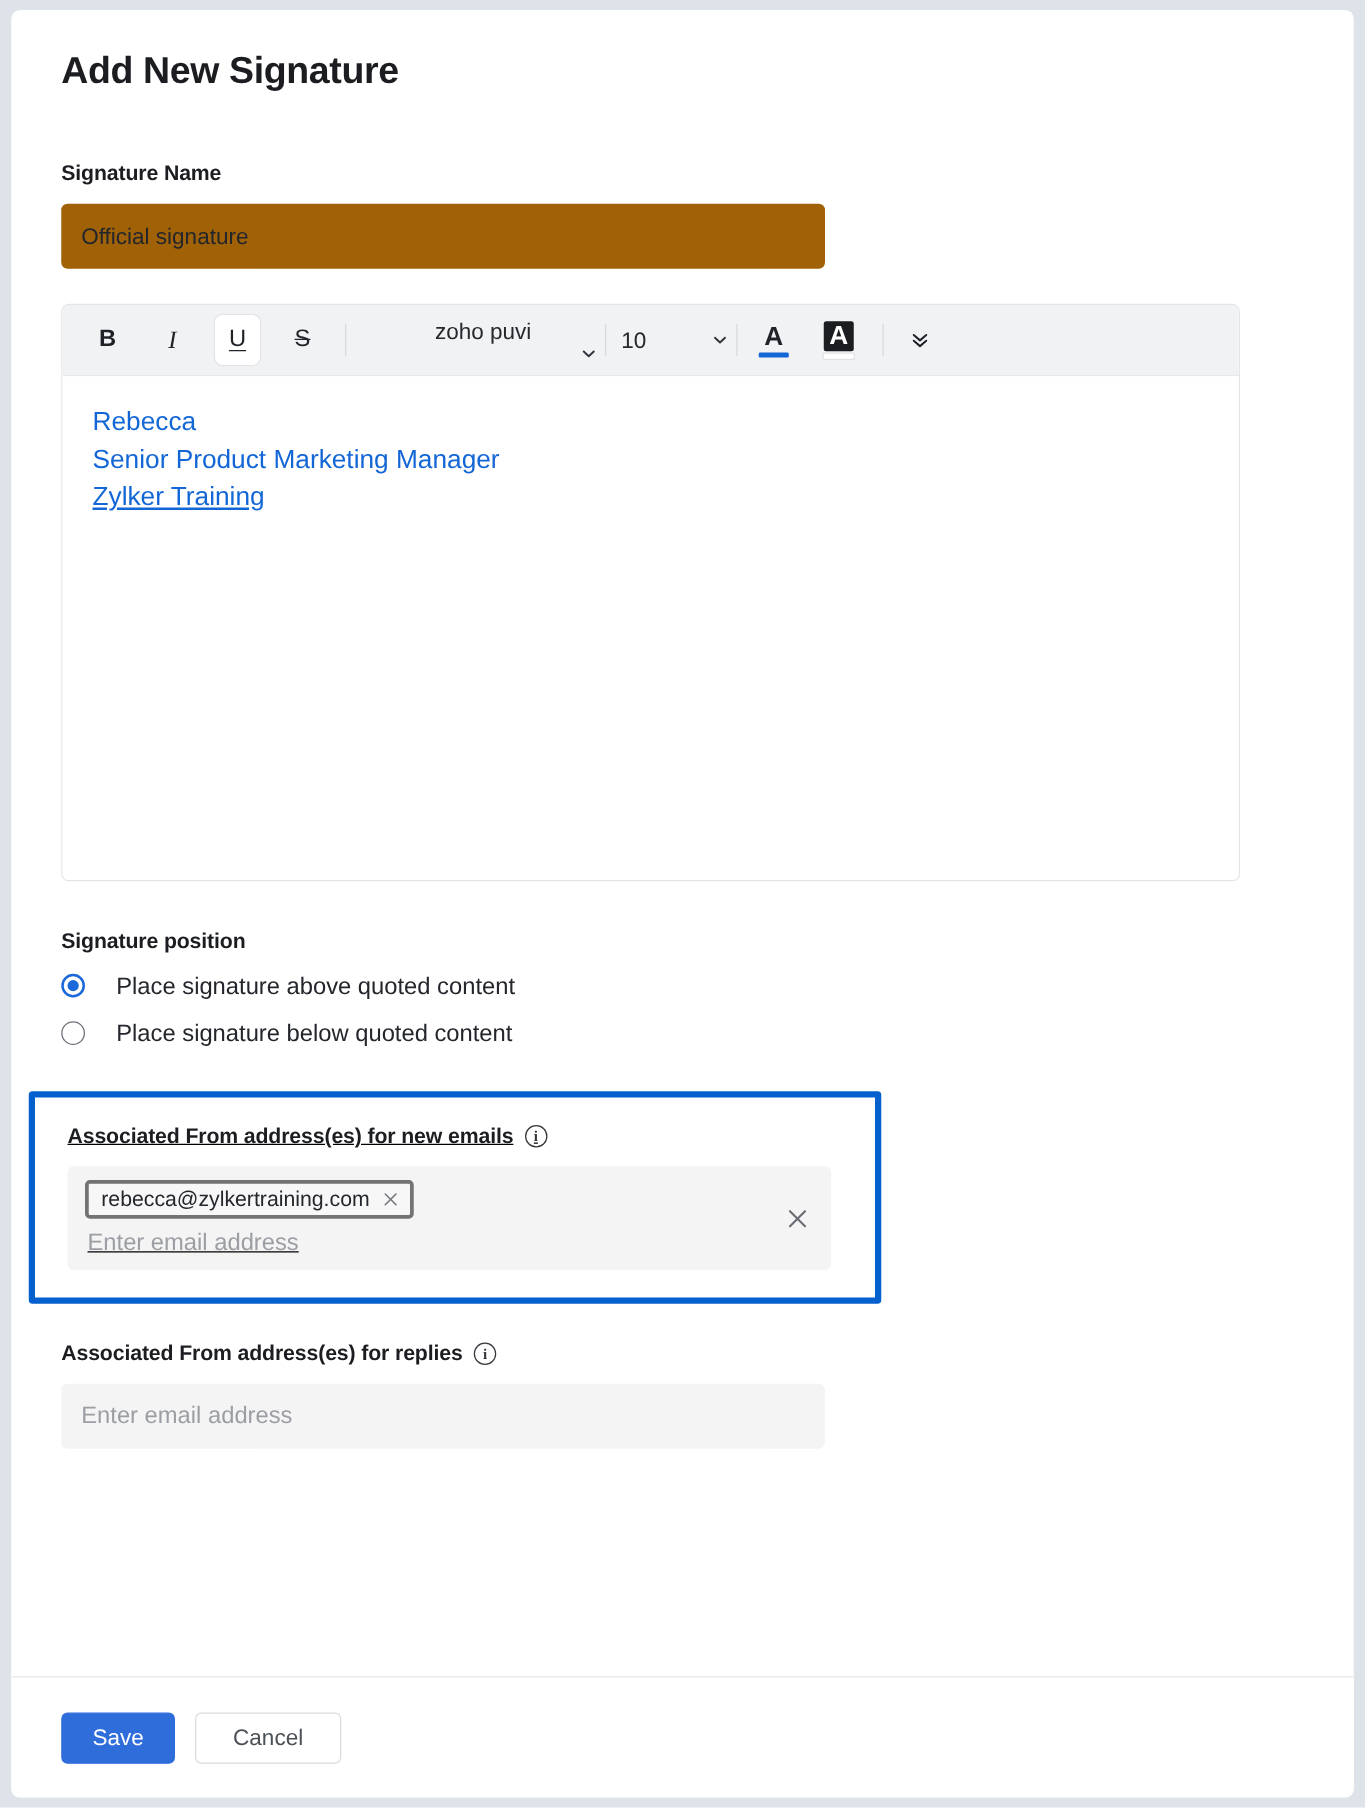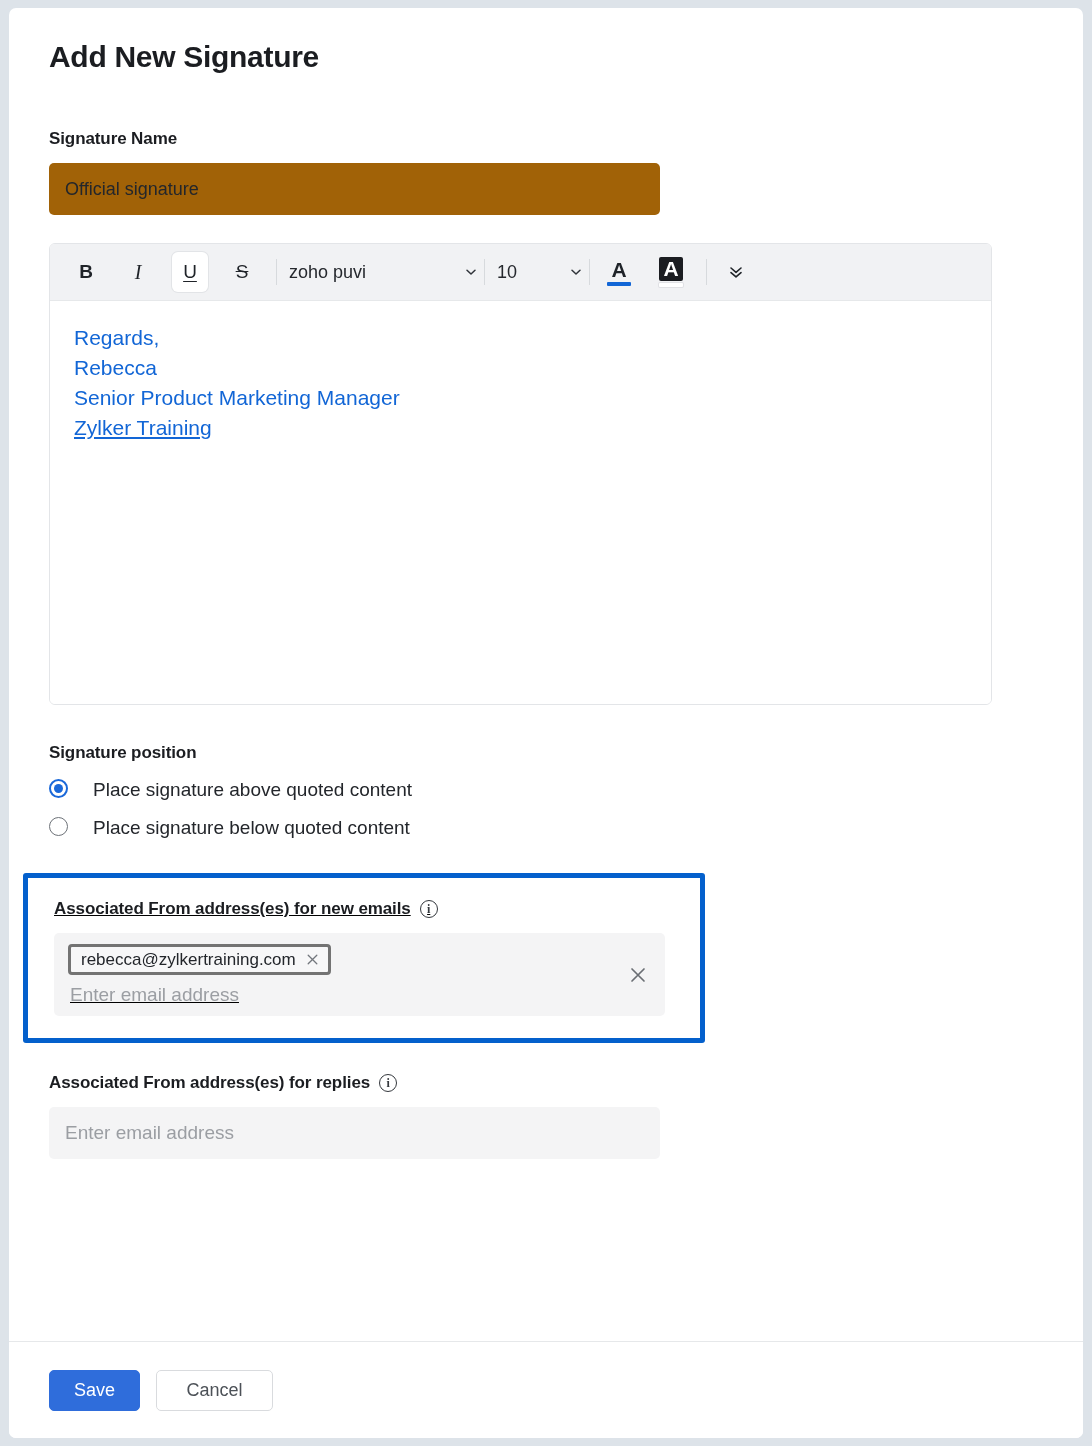--- a/index.html
+++ b/index.html
@@ -119,21 +119,21 @@
   }
   .tb-select {
     display: flex;
     align-items: center;
     height: 34px;
     cursor: pointer;
     color: #25282d;
     font-size: 18px;
   }
   .tb-select .lbl { white-space: nowrap; }
-  .tb-select.font { width: 195px; }
+  .tb-select.font { width: 195px; flex-direction: column; }
   .tb-select.size { width: 92px; }
   .tb-select .chev { margin-left: auto; padding-right: 6px; display: flex; }
   .tb-color {
     width: 34px; height: 38px; margin-right: 18px;
     display: flex; flex-direction: column; align-items: center;
     justify-content: center; cursor: pointer; gap: 2px;
   }
   .tb-color .glyph {
     font-size: 21px; font-weight: bold; line-height: 1; color: #1f2328;
     font-family: "Liberation Sans", sans-serif;
@@ -353,21 +353,20 @@
         <div class="tb-more">
           <svg width="18" height="18" viewBox="0 0 18 18">
               <path d="M4 5 L9 9.3 L14 5" fill="none" stroke="#1f2328" stroke-width="1.6" stroke-linecap="round" stroke-linejoin="round"></path>
               <path d="M4 9.6 L9 13.9 L14 9.6" fill="none" stroke="#1f2328" stroke-width="1.6" stroke-linecap="round" stroke-linejoin="round"></path>
             </svg>
         </div>
 
       </div>
 
       <div class="editor-area">
-        <div class="sig-line">Regards,</div>
         <div class="sig-line">Rebecca</div>
         <div class="sig-line">Senior Product Marketing Manager</div>
         <div class="sig-line link">Zylker Training</div>
       </div>
 
     </div>
 
     <div class="section-gap">
       <div class="field-label">Signature position</div>
 

